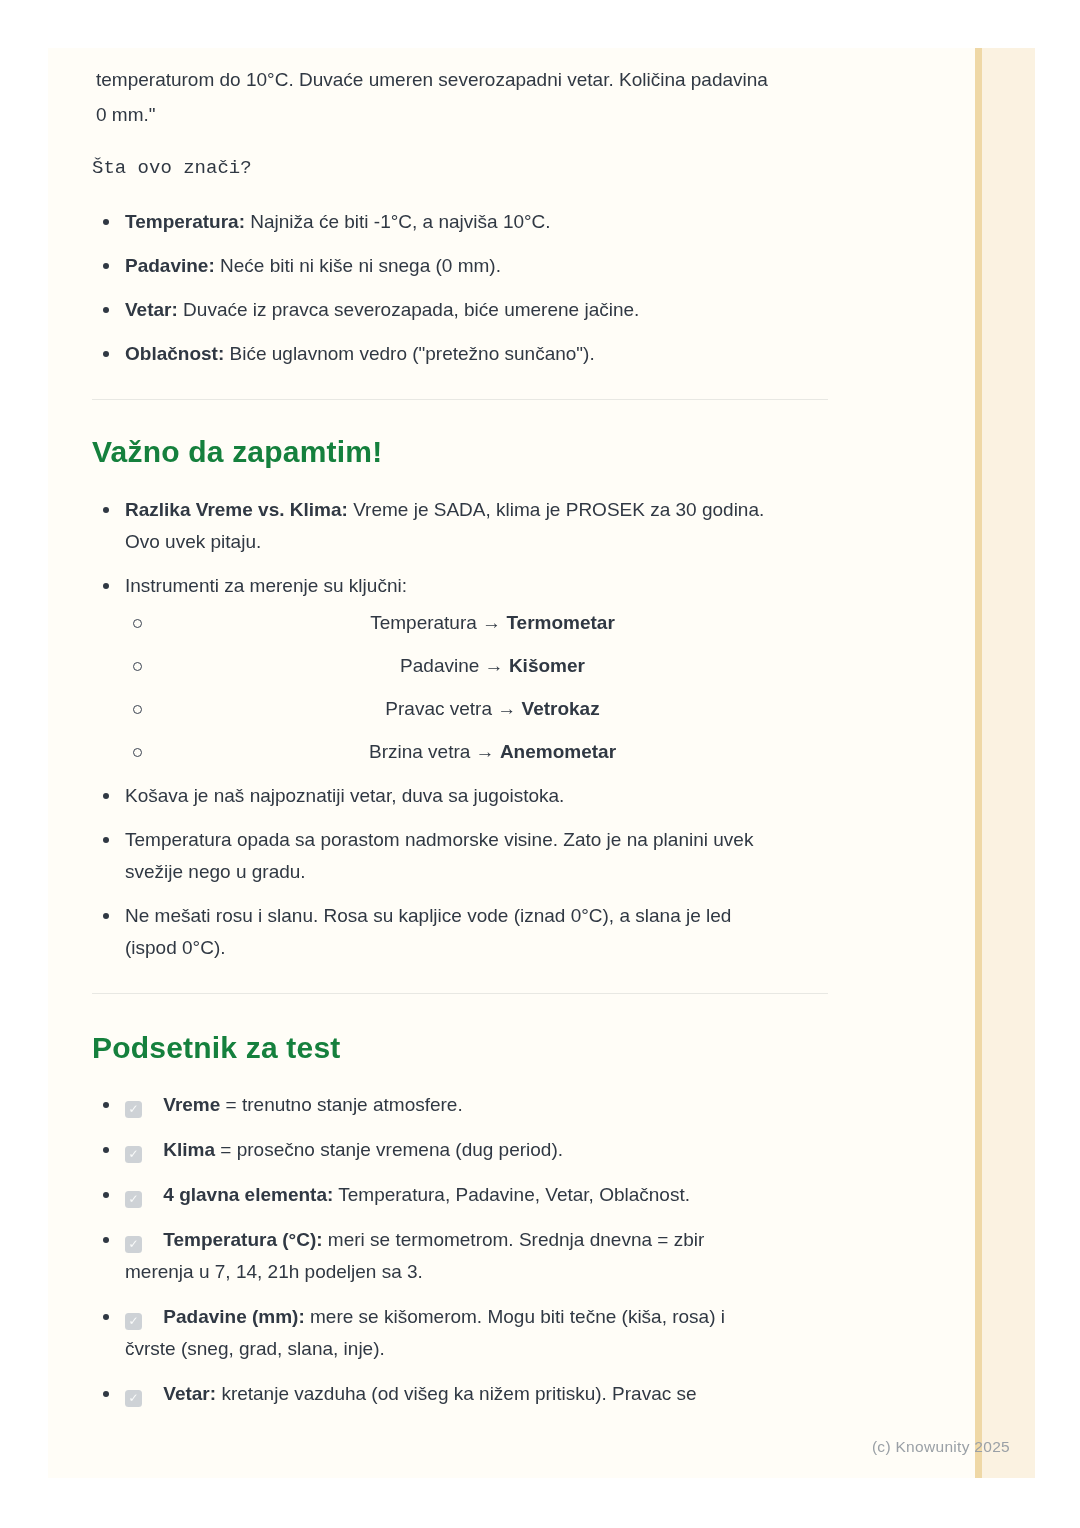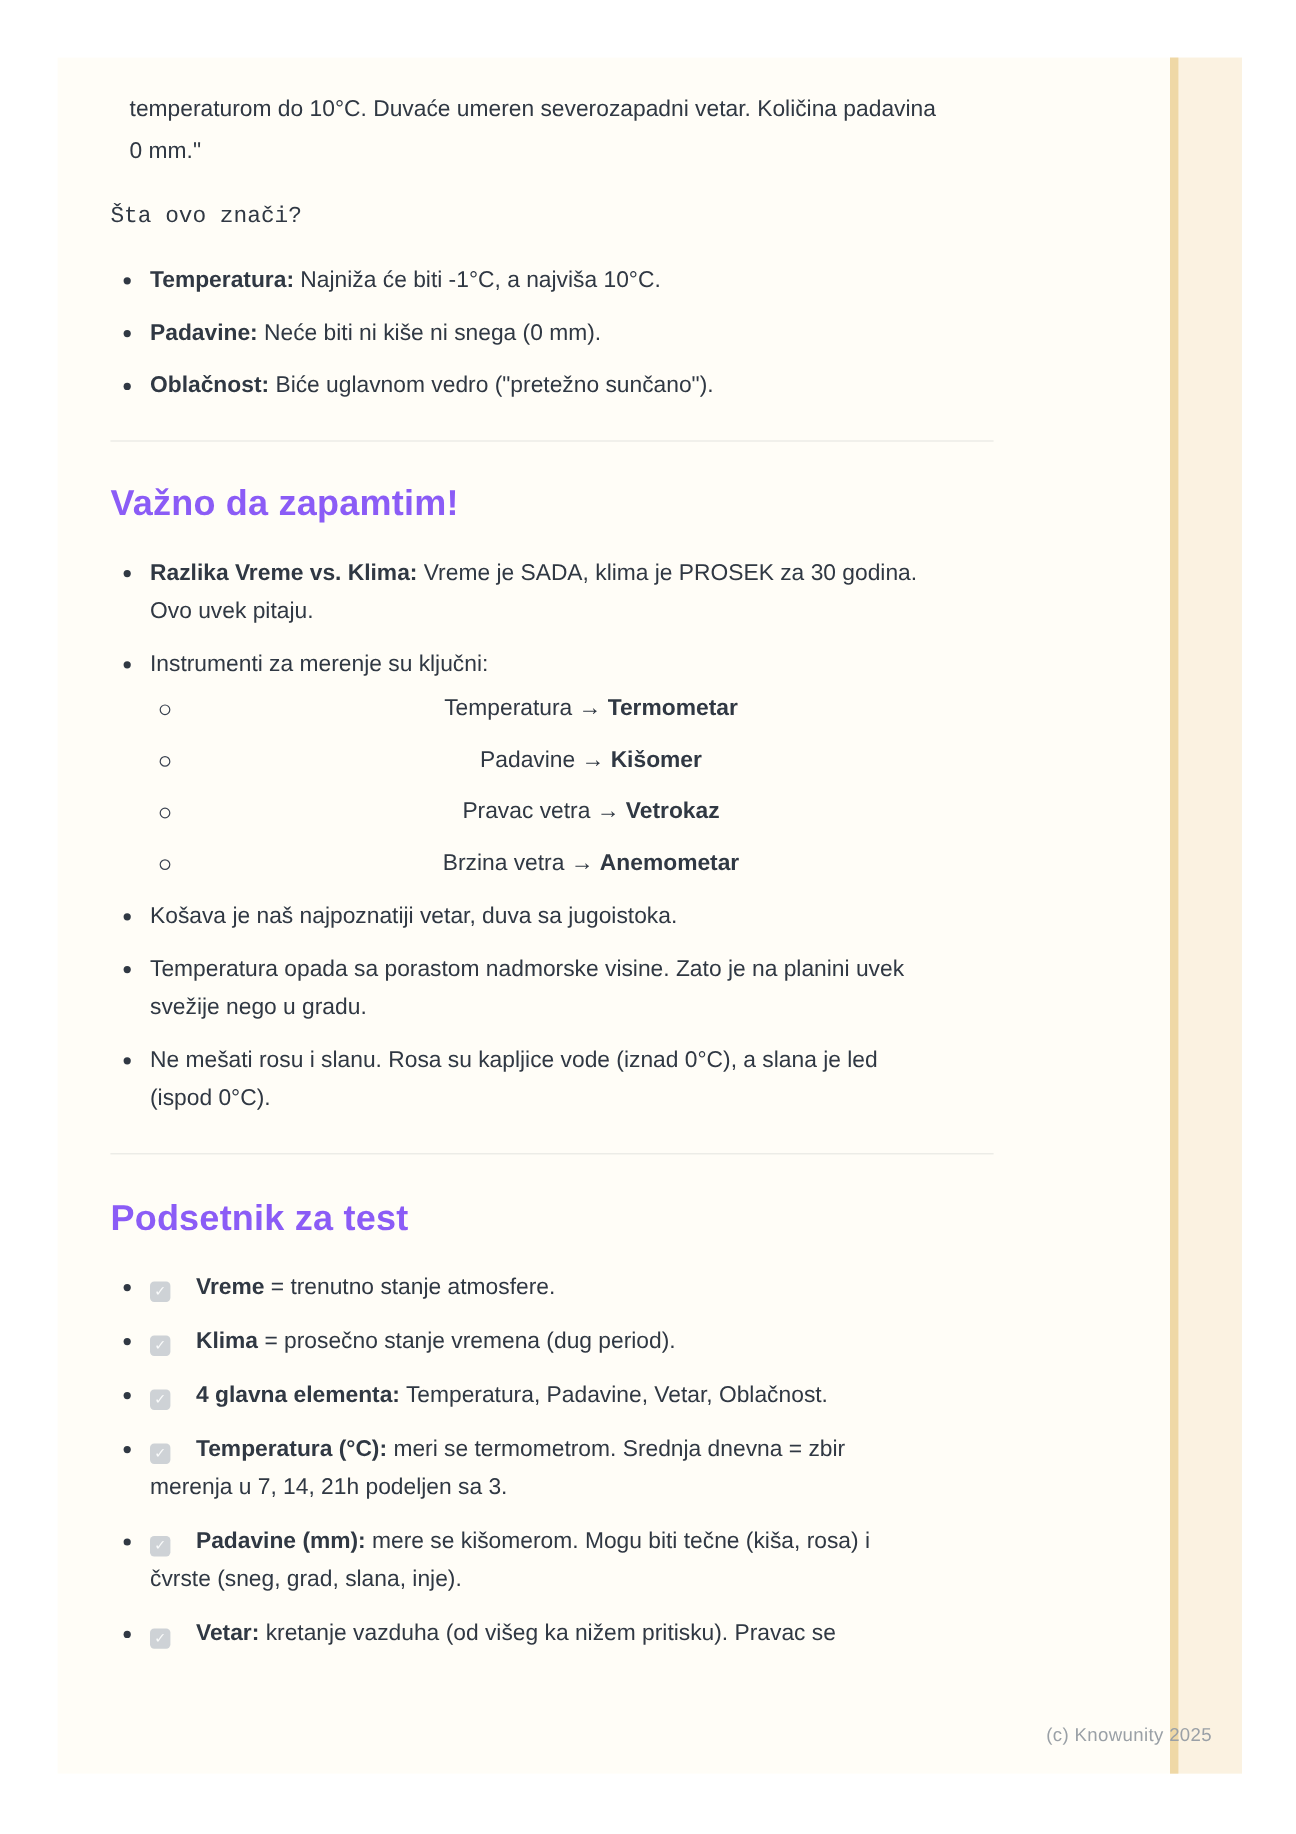--- a/index.html
+++ b/index.html
@@ -13,33 +13,33 @@
     background:#FFFDF7;
   }
   .accent-panel{
     position:absolute;right:0;top:0;bottom:0;width:53px;
     background:#FBF2E1;border-left:7px solid #EFD8A6;
   }
   .content{
     position:absolute;left:44px;top:0;width:736px;
     color:#303843;font-size:19px;
   }
-  p.intro{margin:16px;padding-top:10px;line-height:35px;}
+  p.intro{margin:4px;padding-top:10px;line-height:35px;}
   p.intro span{display:block;}
   p.question{margin:20px 0 0;line-height:32px;font-family:Liberation Mono, monospace;}
   ul{list-style:none;margin:0;padding:0;}
   li{position:relative;padding-left:33px;line-height:32px;margin-bottom:12px;}
   .dot{
     position:absolute;left:11px;top:13px;width:6px;height:6px;
     background:#303843;border-radius:50%;
   }
   hr.divider{border:none;border-top:1px solid #E8E8E3;margin:29px 0 0;}
   h2{
     margin:33px 0 0;font-size:30px;line-height:38px;
-    color:#8b5cf6;font-weight:700;letter-spacing:.2px;
+    color:#15803d;font-weight:700;letter-spacing:.2px;
   }
   ul.meaning{margin-top:22px;}
   ul.important{margin-top:23px;}
   ul.sub{margin:5px 0 8px;}
   ul.sub li{padding-left:32px;margin-bottom:11px;text-align:center;}
   .circle{
     position:absolute;left:8px;top:12px;width:7px;height:7px;
     border:1.5px solid #3A4250;border-radius:50%;background:transparent;
   }
   ul.checklist{margin-top:22px;}
@@ -79,20 +79,25 @@
         <b class="lbl">Temperatura:</b>
         <span>Najniža će biti -1°C, a najviša 10°C.</span>
       </li>
       <li>
         <span class="dot"></span>
         <b class="lbl">Padavine:</b>
         <span>Neće biti ni kiše ni snega (0 mm).</span>
       </li>
       <li>
         <span class="dot"></span>
+        <b class="lbl">Vetar:</b>
+        <span>Duvaće iz pravca severozapada, biće umerene jačine.</span>
+      </li>
+      <li>
+        <span class="dot"></span>
         <b class="lbl">Oblačnost:</b>
         <span>Biće uglavnom vedro ("pretežno sunčano").</span>
       </li>
     </ul>
 
     <hr class="divider">
 
     <h2>Važno da zapamtim!</h2>
 
     <ul class="important">

